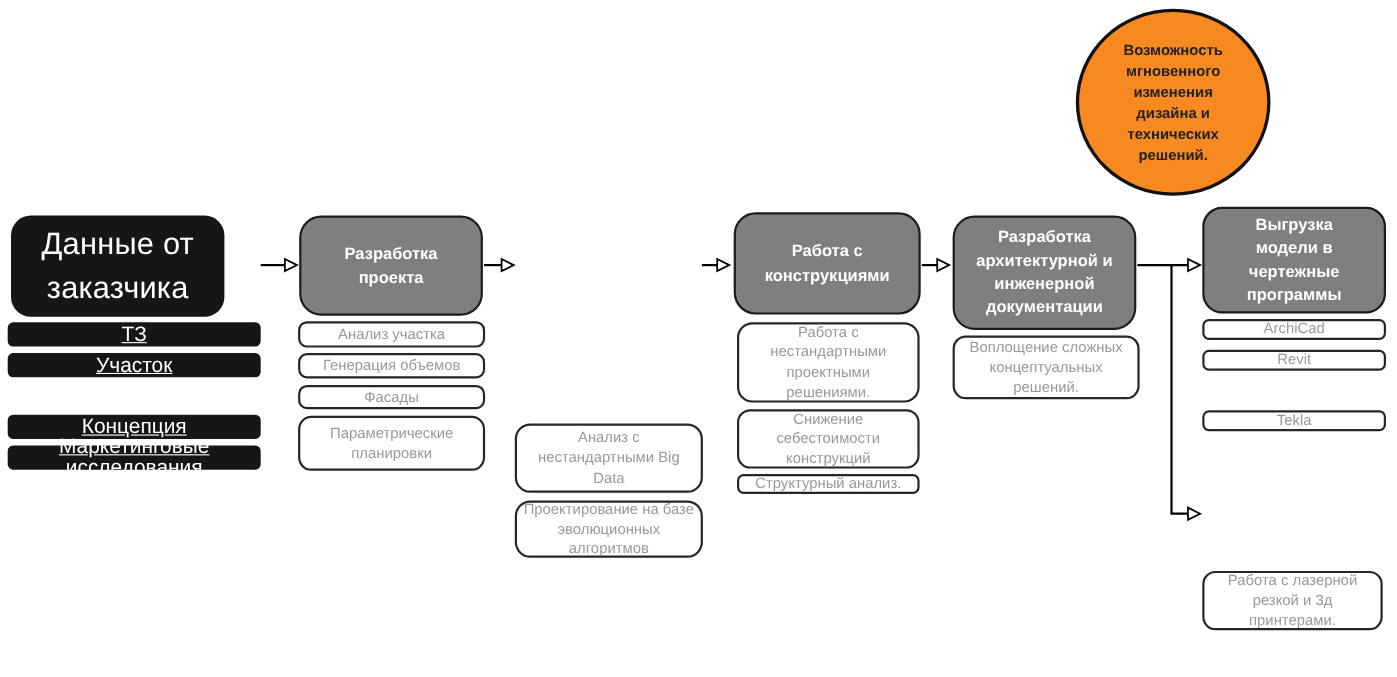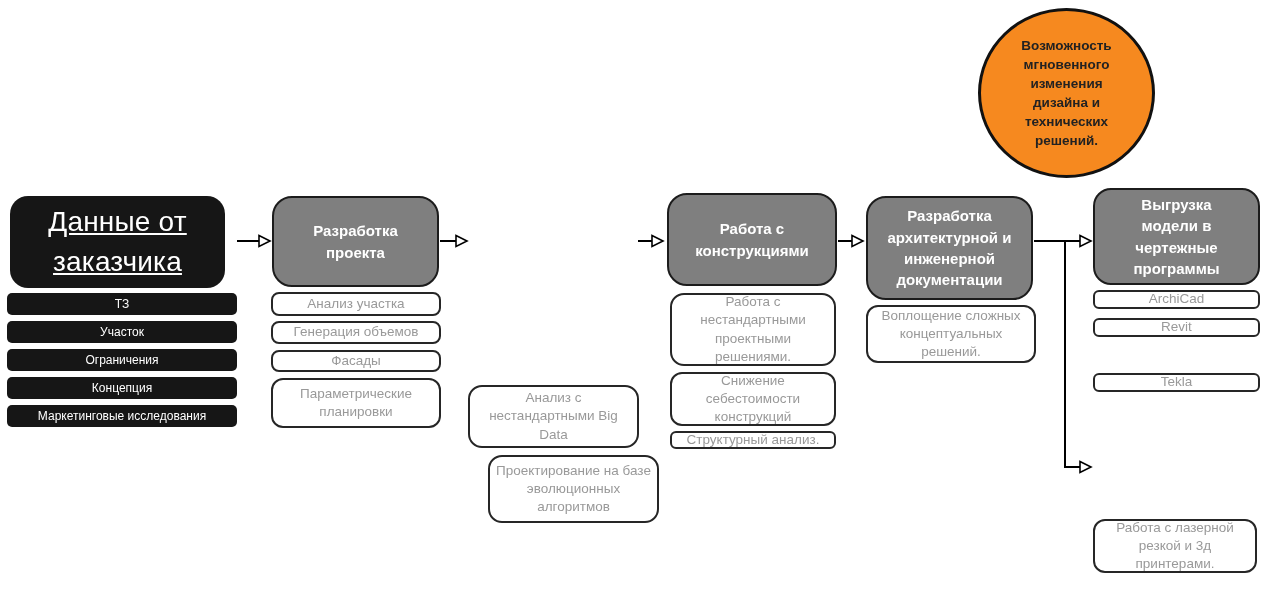--- a/index.html
+++ b/index.html
@@ -22,21 +22,21 @@
   .hdr-black{
     background:var(--black-box);color:#fff;border-radius:18px;
     font-size:28px;line-height:1.42;letter-spacing:.2px;
   }
   .hdr-gray{
     background:var(--gray-box);color:#fff;border:2px solid var(--box-border);
     border-radius:20px;font-weight:bold;font-size:15px;line-height:1.43;
   }
   .bar{
     background:var(--black-box);color:#fff;border-radius:5px;
-    font-size:12px;line-height:1;
+    font-size:19px;line-height:1;text-decoration:underline;
   }
   .sub{
     background:#fff;border:2px solid var(--sub-border);color:var(--sub-text);
     font-size:13.5px;line-height:1.35;border-radius:10px;
   }
   .callout{
     background:var(--callout-fill);border:3px solid var(--callout-border);
     border-radius:50%;color:#222;font-weight:bold;font-size:13.5px;line-height:1.42;
     padding:0 28px;
   }
@@ -64,35 +64,34 @@
 
     <line x1="1034" y1="241" x2="1081" y2="241"></line>
     <polygon points="1080,235.5 1091,241 1080,246.5"></polygon>
 
     <path d="M1065,241 L1065,467 L1081,467"></path>
     <polygon points="1080,461.5 1091,467 1080,472.5"></polygon>
   </svg>
 
   <div class="abs callout" style="left:978px;top:8px;width:177px;height:170px;">Возможность мгновенного изменения дизайна и технических решений.</div>
 
-  <div class="abs hdr-black" style="left:10px;top:196px;width:215px;height:92px;padding:0 14px;text-decoration:underline;">Данные от заказчика</div>
+  <div class="abs hdr-black" style="left:10px;top:196px;width:194px;height:92px;padding:0 14px;">Данные от заказчика</div>
   <div class="abs bar" style="left:7px;top:293px;width:230px;height:22px;">ТЗ</div>
   <div class="abs bar" style="left:7px;top:321px;width:230px;height:22px;">Участок</div>
-  <div class="abs bar" style="left:7px;top:349px;width:230px;height:22px;">Ограничения</div>
   <div class="abs bar" style="left:7px;top:377px;width:230px;height:22px;">Концепция</div>
   <div class="abs bar" style="left:7px;top:405px;width:230px;height:22px;">Маркетинговые исследования</div>
 
   <div class="abs hdr-gray" style="left:272px;top:196px;width:167px;height:91px;padding:0 30px;">Разработка проекта</div>
   <div class="abs sub" style="left:271px;top:292px;width:170px;height:24px;border-radius:8px;">Анализ участка</div>
   <div class="abs sub" style="left:271px;top:321px;width:170px;height:23px;border-radius:8px;">Генерация объемов</div>
   <div class="abs sub" style="left:271px;top:350px;width:170px;height:22px;border-radius:8px;">Фасады</div>
   <div class="abs sub" style="left:271px;top:378px;width:170px;height:50px;border-radius:12px;padding:4px 20px;">Параметрические планировки</div>
 
   <div class="abs sub" style="left:468px;top:385px;width:171px;height:63px;border-radius:14px;padding:0 14px;">Анализ с нестандартными Big Data</div>
-  <div class="abs sub" style="left:488px;top:455px;width:171px;height:68px;border-radius:14px;padding:0 2px;">Проектирование на базе эволюционных алгоритмов</div>
+  <div class="abs sub" style="left:468px;top:455px;width:171px;height:52px;border-radius:14px;padding:0 2px;">Проектирование на базе эволюционных алгоритмов</div>
 
   <div class="abs hdr-gray" style="left:667px;top:193px;width:170px;height:93px;padding:0 12px;">Работа с конструкциями</div>
   <div class="abs sub" style="left:670px;top:293px;width:166px;height:73px;border-radius:14px;padding:0 18px;">Работа с нестандартными проектными решениями.</div>
   <div class="abs sub" style="left:670px;top:372px;width:166px;height:54px;border-radius:12px;padding:0 18px;">Снижение себестоимости конструкций</div>
   <div class="abs sub" style="left:670px;top:431px;width:166px;height:18px;border-radius:6px;">Структурный анализ.</div>
 
   <div class="abs hdr-gray" style="left:866px;top:196px;width:167px;height:104px;padding:0 14px;">Разработка архитектурной и инженерной документации</div>
   <div class="abs sub" style="left:866px;top:305px;width:170px;height:58px;border-radius:12px;padding:0 10px;">Воплощение сложных концептуальных решений.</div>
 
   <div class="abs hdr-gray" style="left:1093px;top:188px;width:167px;height:97px;border-radius:18px;padding:16px 24px;">Выгрузка модели в чертежные программы</div>

